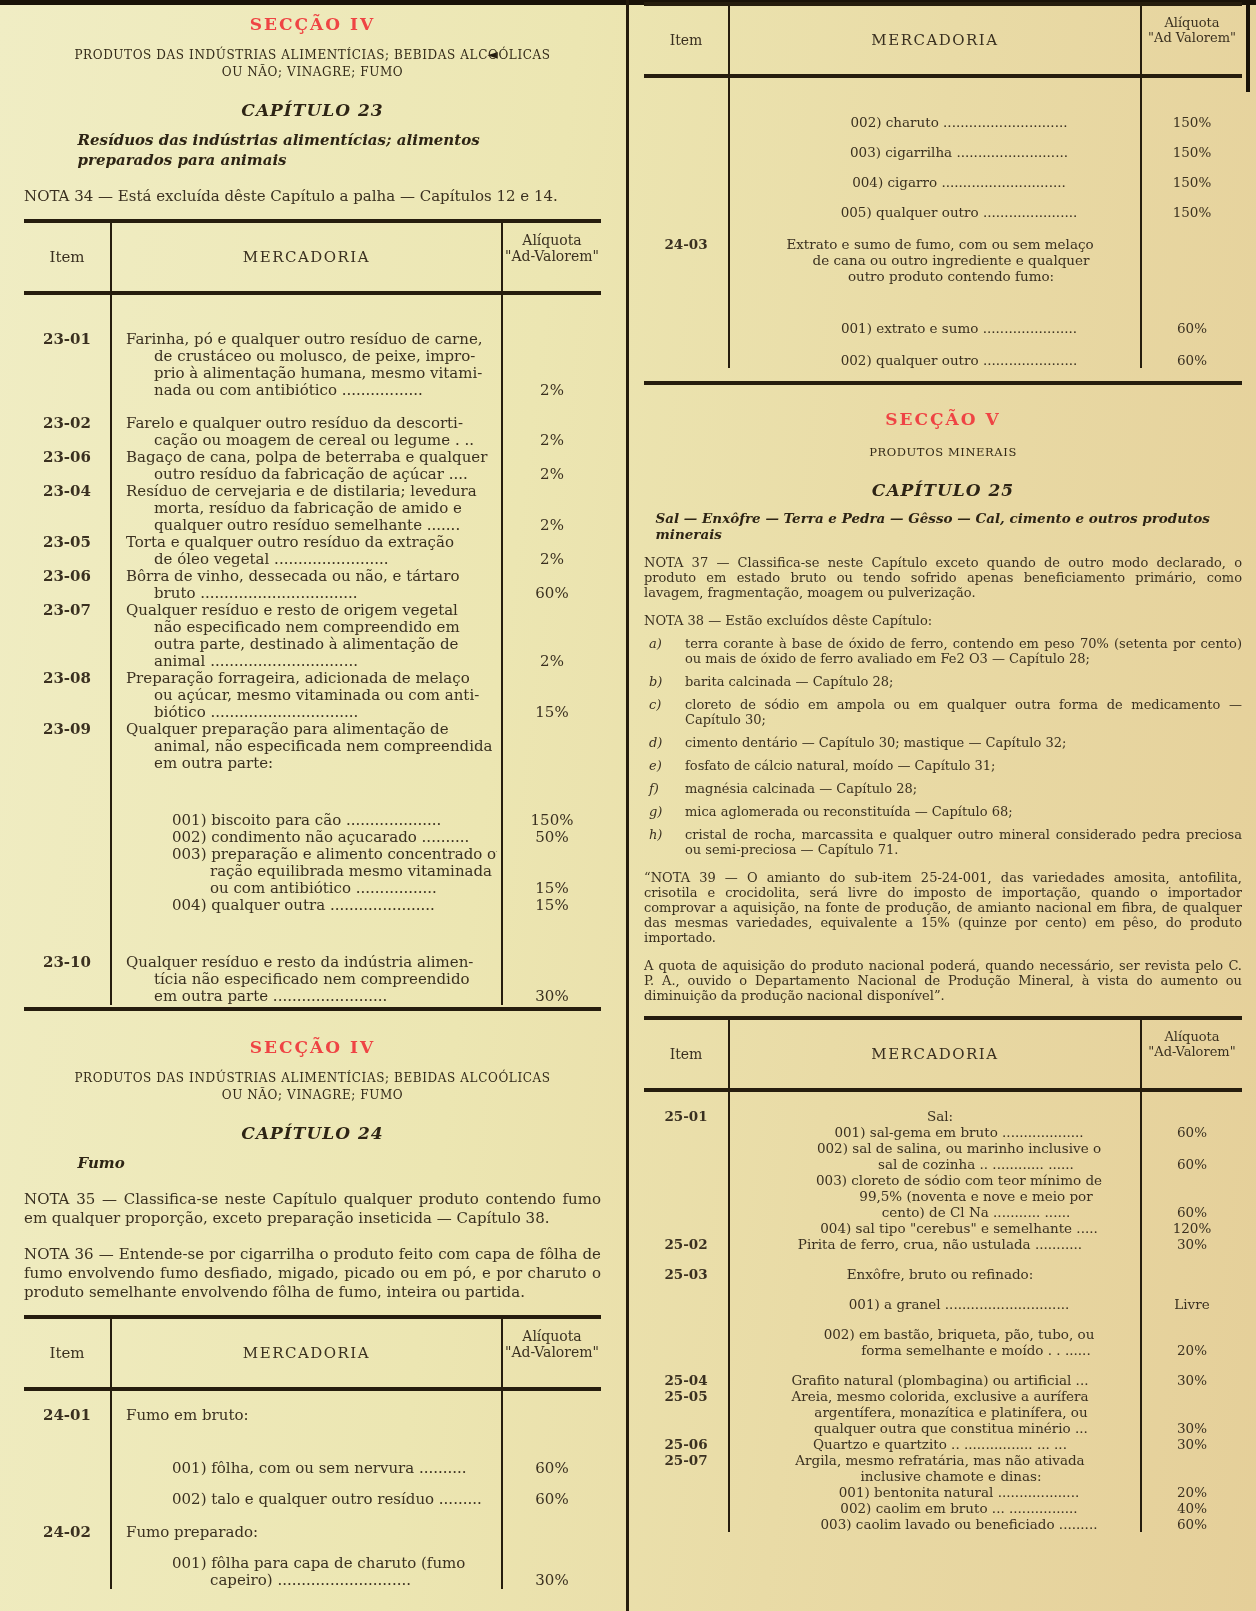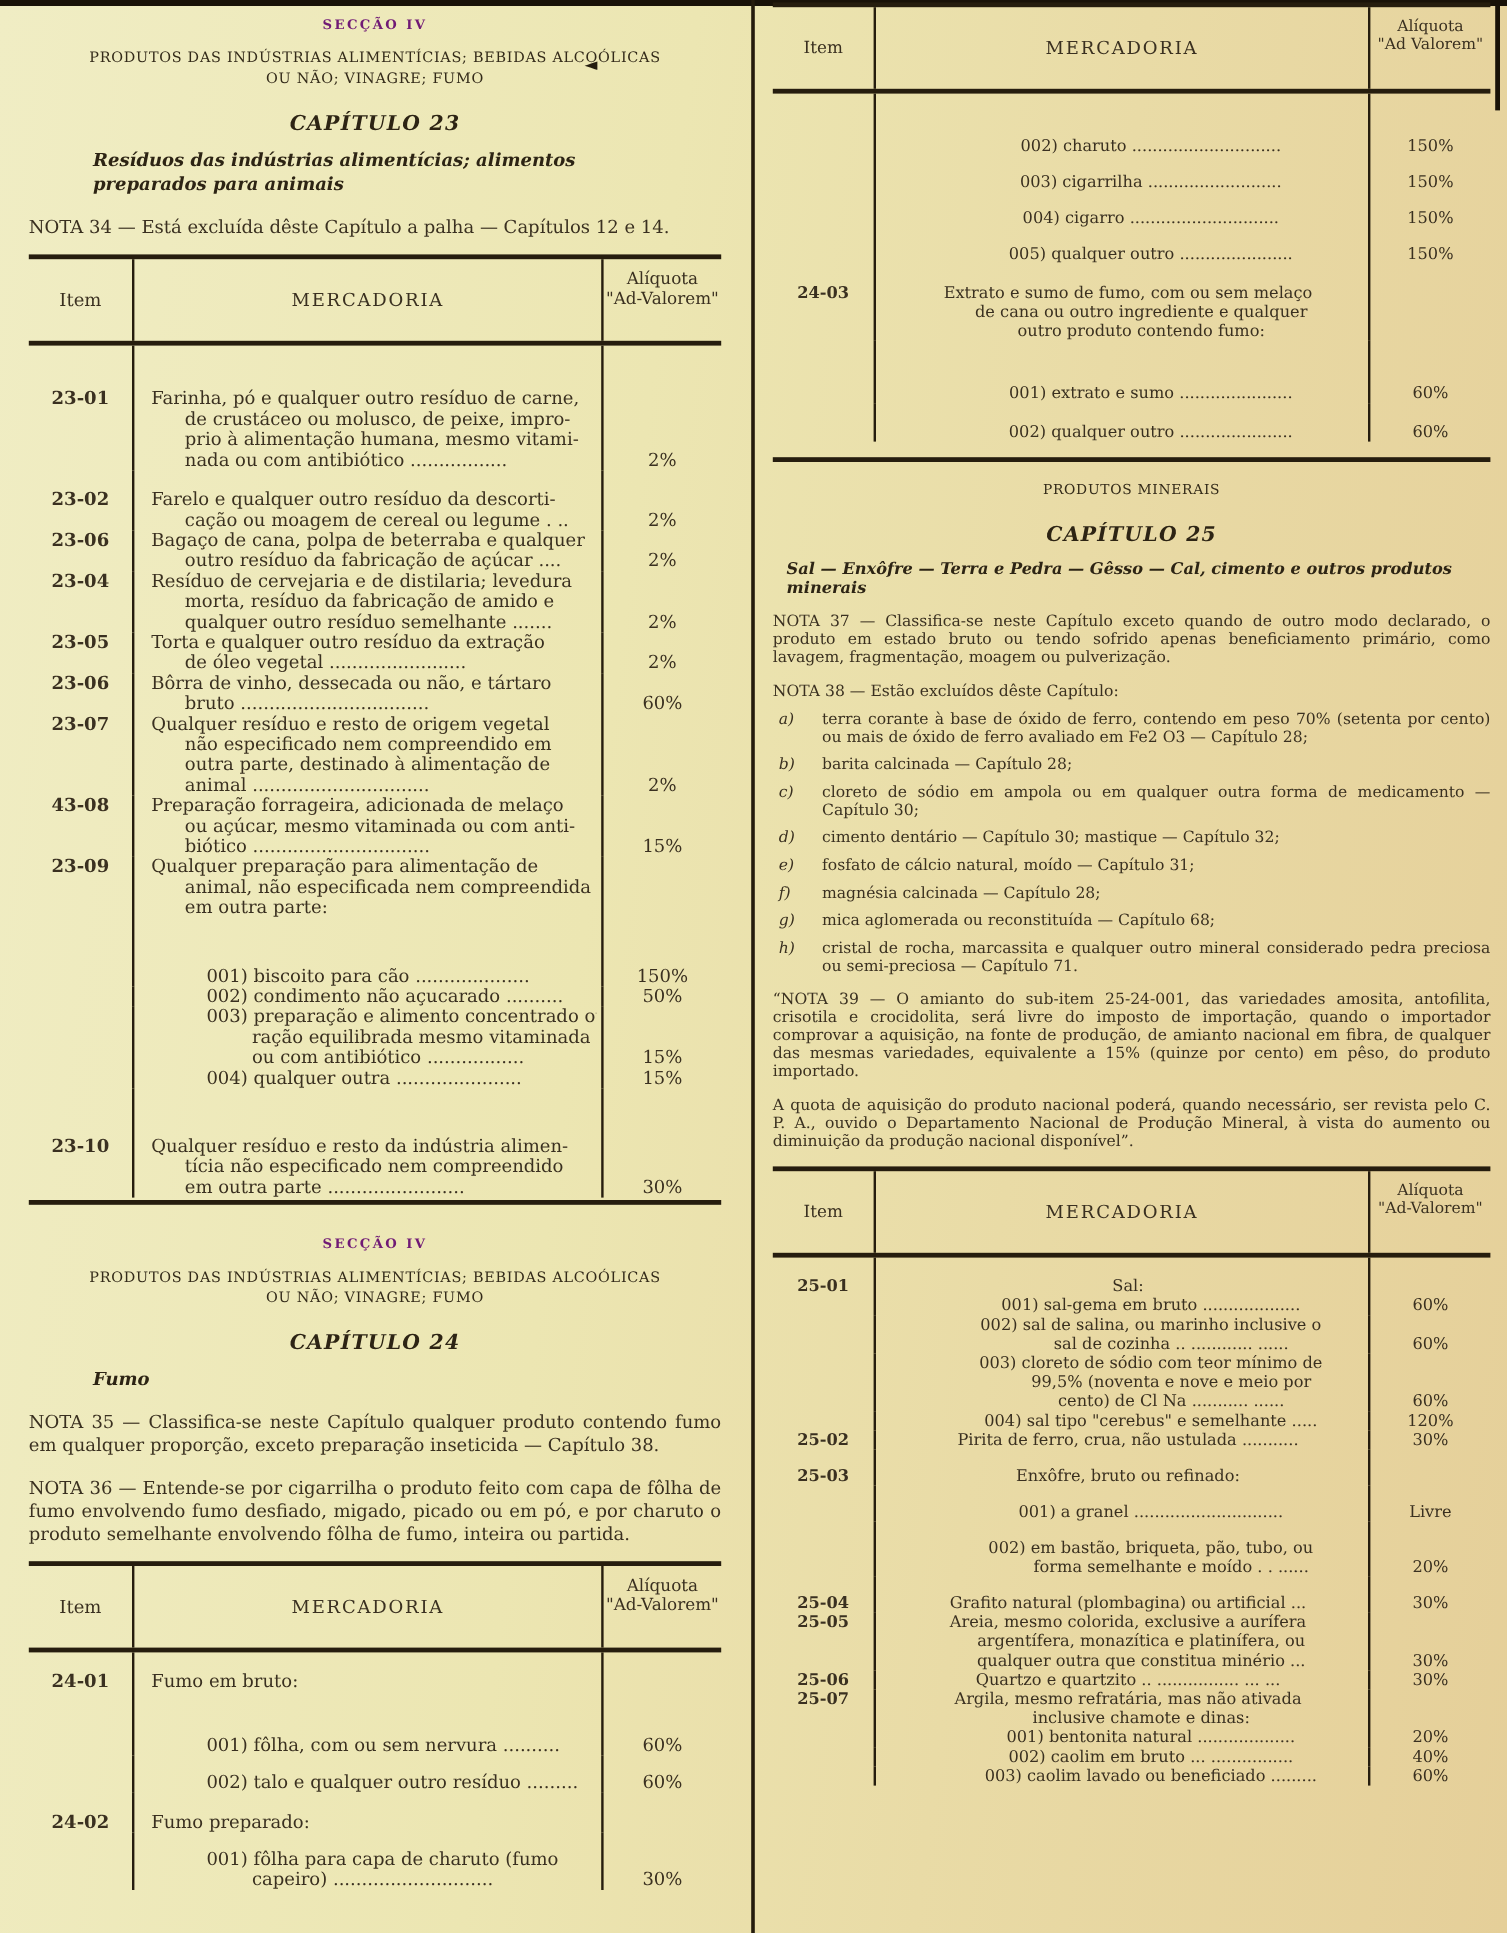--- a/index.html
+++ b/index.html
@@ -10,21 +10,21 @@
     font-family:"DejaVu Serif","Liberation Serif",serif;color:var(--ink);
   }
   .top-rule{position:absolute;left:0;top:0;width:100%;height:5px;background:#191208;}
   .divider{position:absolute;left:626px;top:0;width:3px;height:100%;background:#251c0d;}
   .corner-tick{position:absolute;left:1246px;top:0;width:4px;height:92px;background:#191208;}
   .arrow-marker{position:absolute;left:487px;top:46px;font-size:14px;color:#241c0e;}
   .col{position:absolute;}
   .col-left{left:24px;top:6px;width:577px;}
   .col-right{left:644px;top:2px;width:598px;}
 
-  .sec-title{text-align:center;font-weight:bold;font-size:11px;letter-spacing:2px;margin-top:26px;color:#701a75;}
+  .sec-title{text-align:center;font-weight:bold;font-size:17px;letter-spacing:2px;margin-top:26px;color:#ef4444;}
   .col > .sec-title:first-child{margin-top:8px;}
   .col-right .sec-title{margin-top:24px;}
   .sec-sub{text-align:center;font-size:12px;letter-spacing:.6px;margin:13px auto 0;max-width:490px;line-height:17px;color:#332a19;}
   .col-right .sec-sub{margin-top:15px;font-size:11.5px;}
   .chap-title{text-align:center;font-weight:bold;font-style:italic;font-size:17px;letter-spacing:1px;margin-top:19px;color:#2d2414;}
   .col-right .chap-title{}
   .chap-desc{text-align:left;font-weight:bold;font-style:italic;font-size:15px;line-height:20px;margin:10px auto 0;max-width:470px;color:#2d2414;}
   .col-right .chap-desc{font-size:13.5px;line-height:16px;max-width:575px;}
   .note{text-align:justify;margin-top:17px;font-size:15px;line-height:19px;}
   .col-right .note{font-size:13px;line-height:15px;margin-top:13px;}
@@ -142,21 +142,21 @@
           <div class="c-item">23-07</div>
           <div class="c-desc">
             <div class="dl">Qualquer resíduo e resto de origem vegetal</div>
             <div class="dl i1">não especificado nem compreendido em</div>
             <div class="dl i1">outra parte, destinado à alimentação de</div>
             <div class="dl i1">animal ...............................</div>
           </div>
           <div class="c-rate">2%</div>
         </div>
         <div class="trow g-sm">
-          <div class="c-item">43-08</div>
+          <div class="c-item">23-08</div>
           <div class="c-desc">
             <div class="dl">Preparação forrageira, adicionada de melaço</div>
             <div class="dl i1">ou açúcar, mesmo vitaminada ou com anti-</div>
             <div class="dl i1">biótico ...............................</div>
           </div>
           <div class="c-rate">15%</div>
         </div>
         <div class="trow g-sm">
           <div class="c-item">23-09</div>
           <div class="c-desc">
@@ -325,20 +325,21 @@
         <div class="trow g-lg">
           <div class="c-item"></div>
           <div class="c-desc">
             <div class="dl i2">002) qualquer outro ......................</div>
           </div>
           <div class="c-rate">60%</div>
         </div>
       </div>
       <div class="hrule"></div>
     </div>
+    <div class="sec-title">SECÇÃO V</div>
     <div class="sec-sub">PRODUTOS MINERAIS</div>
     <div class="chap-title">CAPÍTULO 25</div>
     <div class="chap-desc">Sal — Enxôfre — Terra e Pedra — Gêsso — Cal, cimento e outros produtos minerais</div>
     <div class="note">NOTA 37 — Classifica-se neste Capítulo exceto quando de outro modo declarado, o produto em estado bruto ou tendo sofrido apenas beneficiamento primário, como lavagem, fragmentação, moagem ou pulverização.</div>
     <div class="note">NOTA 38 — Estão excluídos dêste Capítulo:</div>
     <div class="note-list">
       <div class="nl-item">
         <div class="nl-label">a)</div>
         <div class="nl-text">terra corante à base de óxido de ferro, contendo em peso 70% (setenta por cento) ou mais de óxido de ferro avaliado em Fe2 O3 — Capítulo 28;</div>
       </div>

